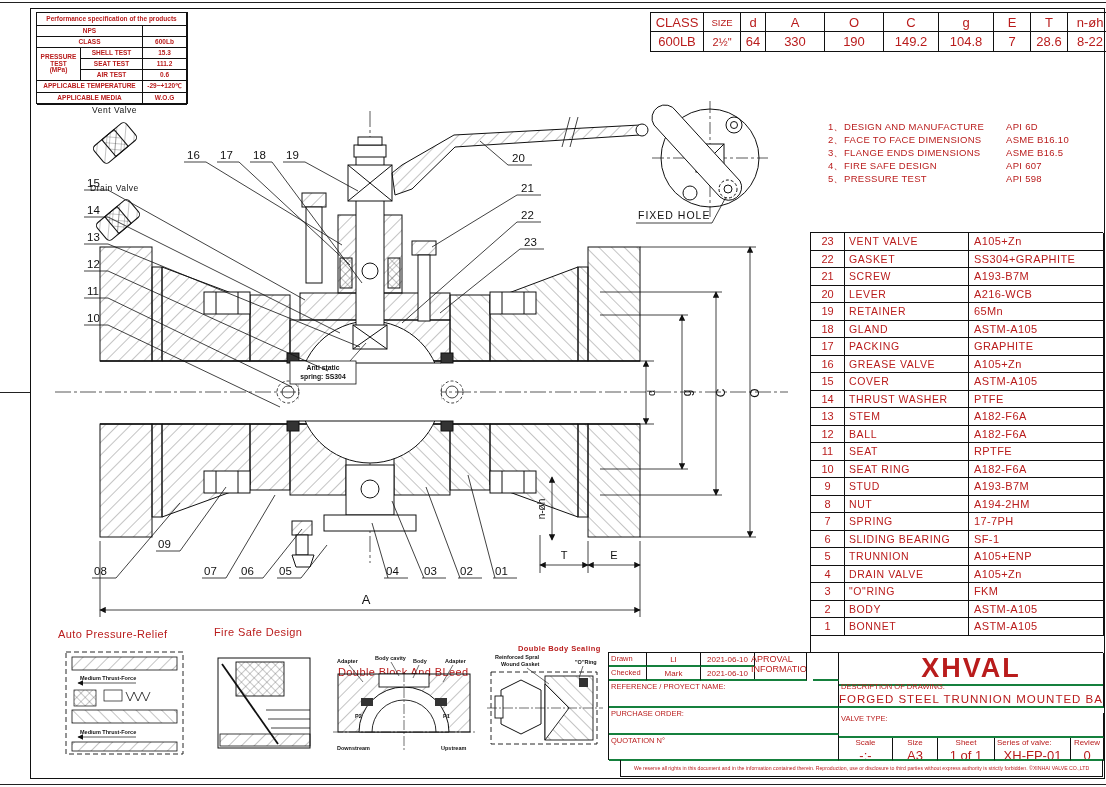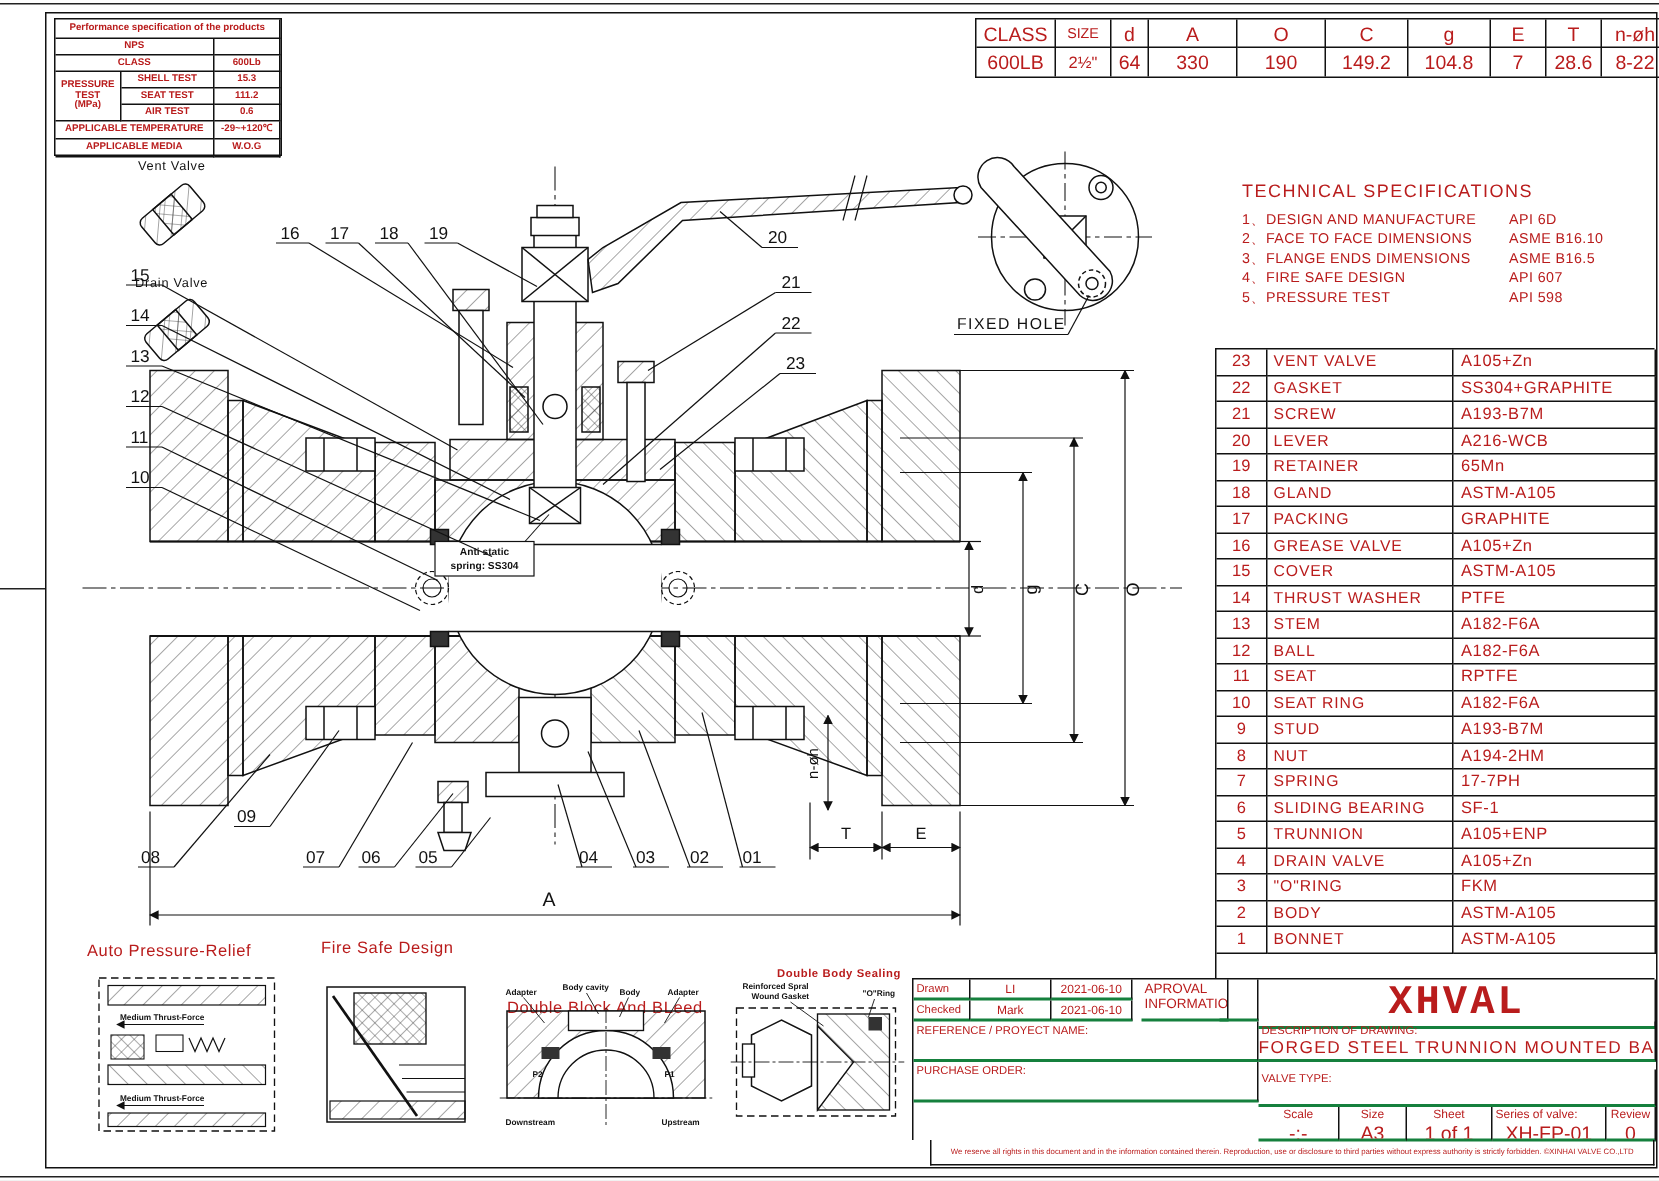--- a/index.html
+++ b/index.html
@@ -45,21 +45,21 @@
   .p-no{justify-content:center;font-size:11px;}
   .p-name{padding-left:4px;font-size:10.5px;letter-spacing:.6px;}
   .p-mat{padding-left:5px;font-size:11px;letter-spacing:.4px;}
 
   
   .tblock{left:608px;top:652px;width:495px;height:108px;border-left:1.6px solid #111;border-top:1.6px solid #111;}
   .tb-cell{position:absolute;box-sizing:border-box;border-right:1px solid #111;border-bottom:2px solid #15803d;
            overflow:hidden;}
   .lbl8{font-size:7.5px;padding:1px 0 0 2px;}
   .ctr{display:flex;align-items:center;justify-content:center;}
-  .logo{font-size:27px;font-weight:900;letter-spacing:2px;font-family:Liberation Mono, monospace;}
+  .logo{font-size:27px;font-weight:900;letter-spacing:2px;font-family:Liberation Sans, sans-serif;}
   .desc{font-size:11.5px;letter-spacing:1px;text-align:center;margin-top:2px;white-space:nowrap;}
   .kv-label{font-size:8px;text-align:center;}
   .kv-val{font-size:13px;text-align:center;margin-top:1px;white-space:nowrap;}
   .disclaim{left:620px;top:760px;width:483px;height:17px;border:1px solid #111;border-top:none;
       font-size:5.2px;display:flex;align-items:center;justify-content:center;white-space:nowrap;overflow:hidden;}
 
   
   .dt{position:absolute;font-size:11px;letter-spacing:.4px;white-space:nowrap;}
   .dt-sm{font-size:7.5px;font-weight:bold;}
 
@@ -117,21 +117,20 @@
       <div style="width:58px">190</div>
       <div style="width:54px">149.2</div>
       <div style="width:54px">104.8</div>
       <div style="width:36px">7</div>
       <div style="width:36px">28.6</div>
       <div style="width:44px">8-22</div>
     </div>
   </div>
 
   <div class="abs techspecs">
-    <div class="ts-title">TECHNICAL SPECIFICATIONS</div>
     <div>
 
         <div class="ts-row">
           <span class="ts-no">1、</span>
           <span class="ts-name">DESIGN AND MANUFACTURE</span>
           <span class="ts-std">API 6D</span>
         </div>
 
         <div class="ts-row">
           <span class="ts-no">2、</span>
@@ -589,27 +588,28 @@
     </g>
   </svg>
 
   <div class="abs tblock">
     <div class="tb-cell lbl8" style="left:0;top:0;width:38px;height:14px">Drawn</div>
     <div class="tb-cell ctr" style="left:38px;top:0;width:54px;height:14px;font-size:8px">LI</div>
     <div class="tb-cell ctr" style="left:92px;top:0;width:54px;height:14px;font-size:8px">2021-06-10</div>
     <div class="tb-cell lbl8" style="left:0;top:14px;width:38px;height:14px">Checked</div>
     <div class="tb-cell ctr" style="left:38px;top:14px;width:54px;height:14px;font-size:8px">Mark</div>
     <div class="tb-cell ctr" style="left:92px;top:14px;width:54px;height:14px;font-size:8px">2021-06-10</div>
-    <div class="tb-cell" style="left:152px;top:0;width:58px;height:28px;font-size:9px;padding:1px 0 0 2px">
+    <div class="tb-cell" style="left:140px;top:0;width:58px;height:28px;font-size:9px;padding:1px 0 0 2px">
       <div>APROVAL</div>
       <div>INFORMATION</div>
     </div>
     <div class="tb-cell" style="left:204px;top:0;width:26px;height:28px"></div>
     <div class="tb-cell lbl8" style="left:0;top:28px;width:230px;height:27px">REFERENCE / PROYECT NAME:</div>
     <div class="tb-cell lbl8" style="left:0;top:55px;width:230px;height:27px">PURCHASE ORDER:</div>
+    <div class="tb-cell lbl8" style="left:0;top:82px;width:230px;height:26px">QUOTATION N°</div>
 
     <div class="tb-cell ctr" style="left:230px;top:0;width:265px;height:33px">
       <span class="logo">XHVAL</span>
     </div>
     <div class="tb-cell" style="left:230px;top:28px;width:265px;height:27px">
       <div class="lbl8">DESCRIPTION OF DRAWING:</div>
       <div class="desc">FORGED STEEL TRUNNION MOUNTED BALL VALVE</div>
     </div>
     <div class="tb-cell lbl8" style="left:230px;top:60px;width:265px;height:25px">VALVE TYPE:</div>
     <div class="tb-cell" style="left:230px;top:85px;width:54px;height:23px">

